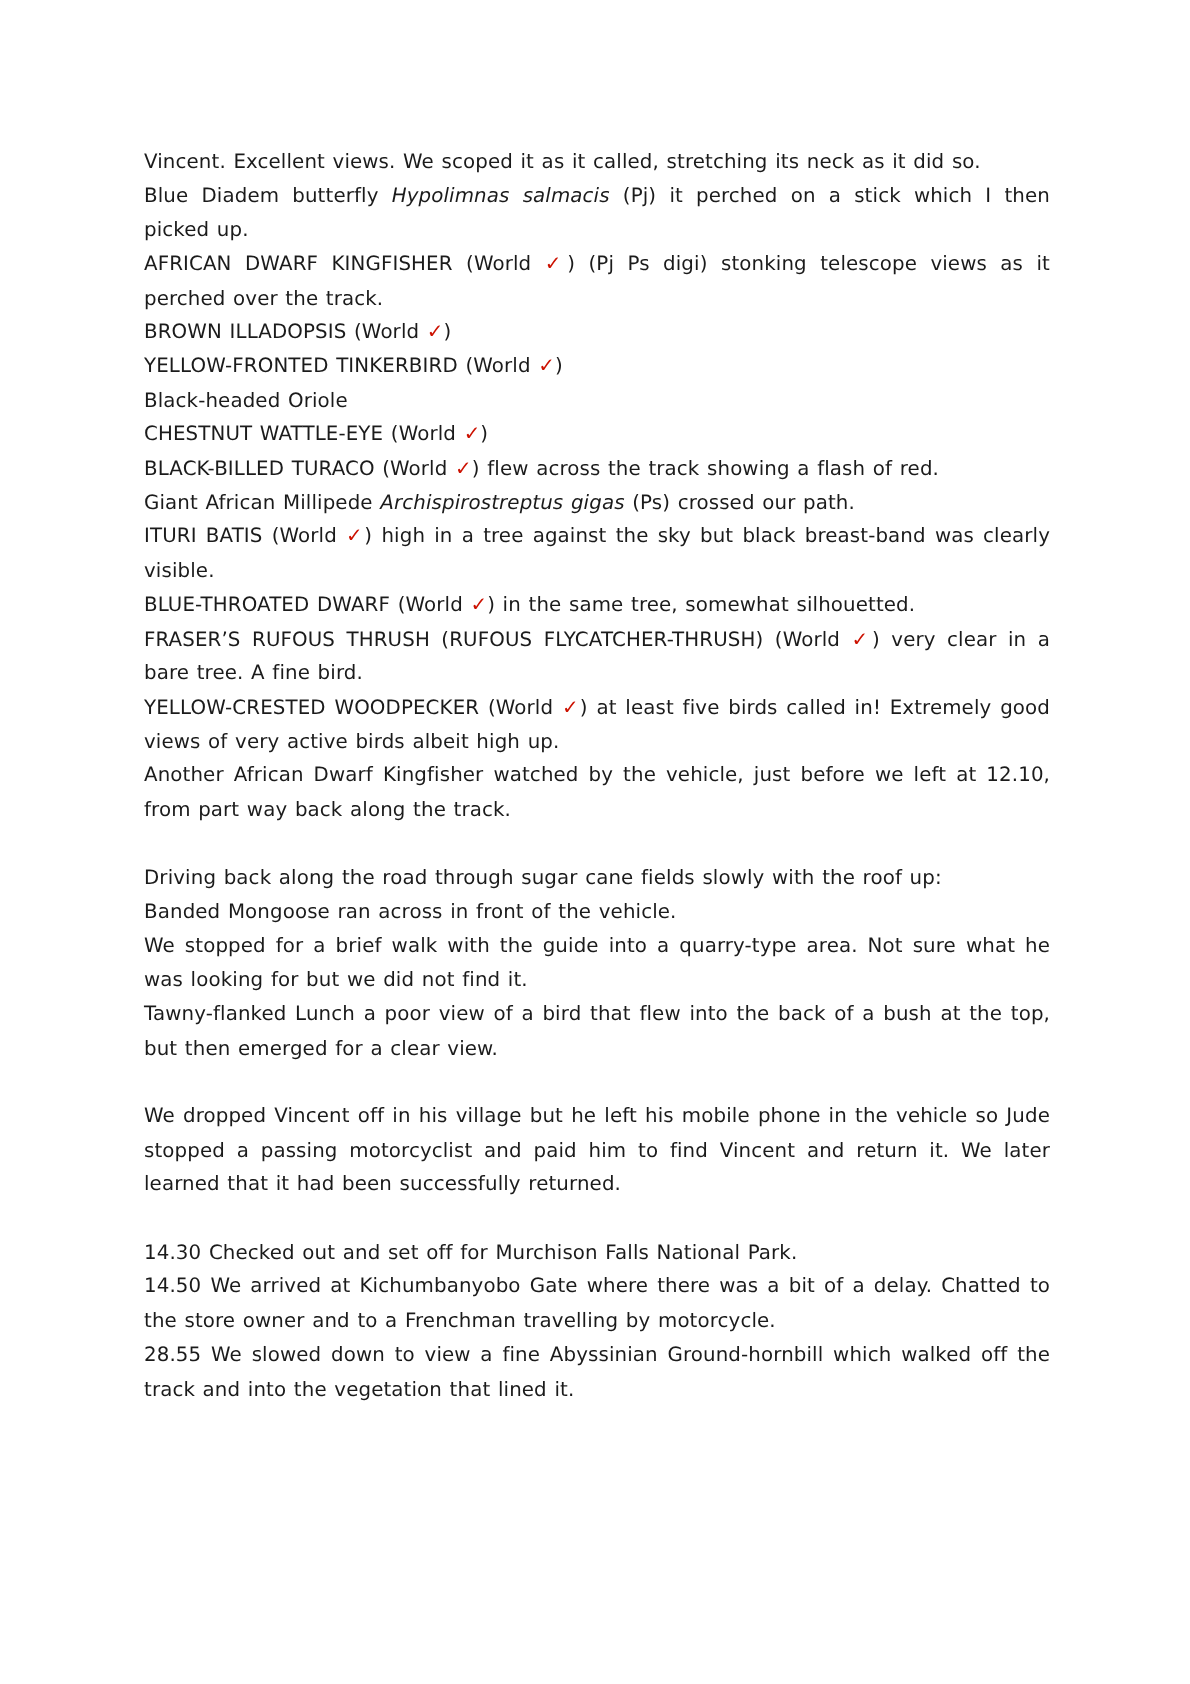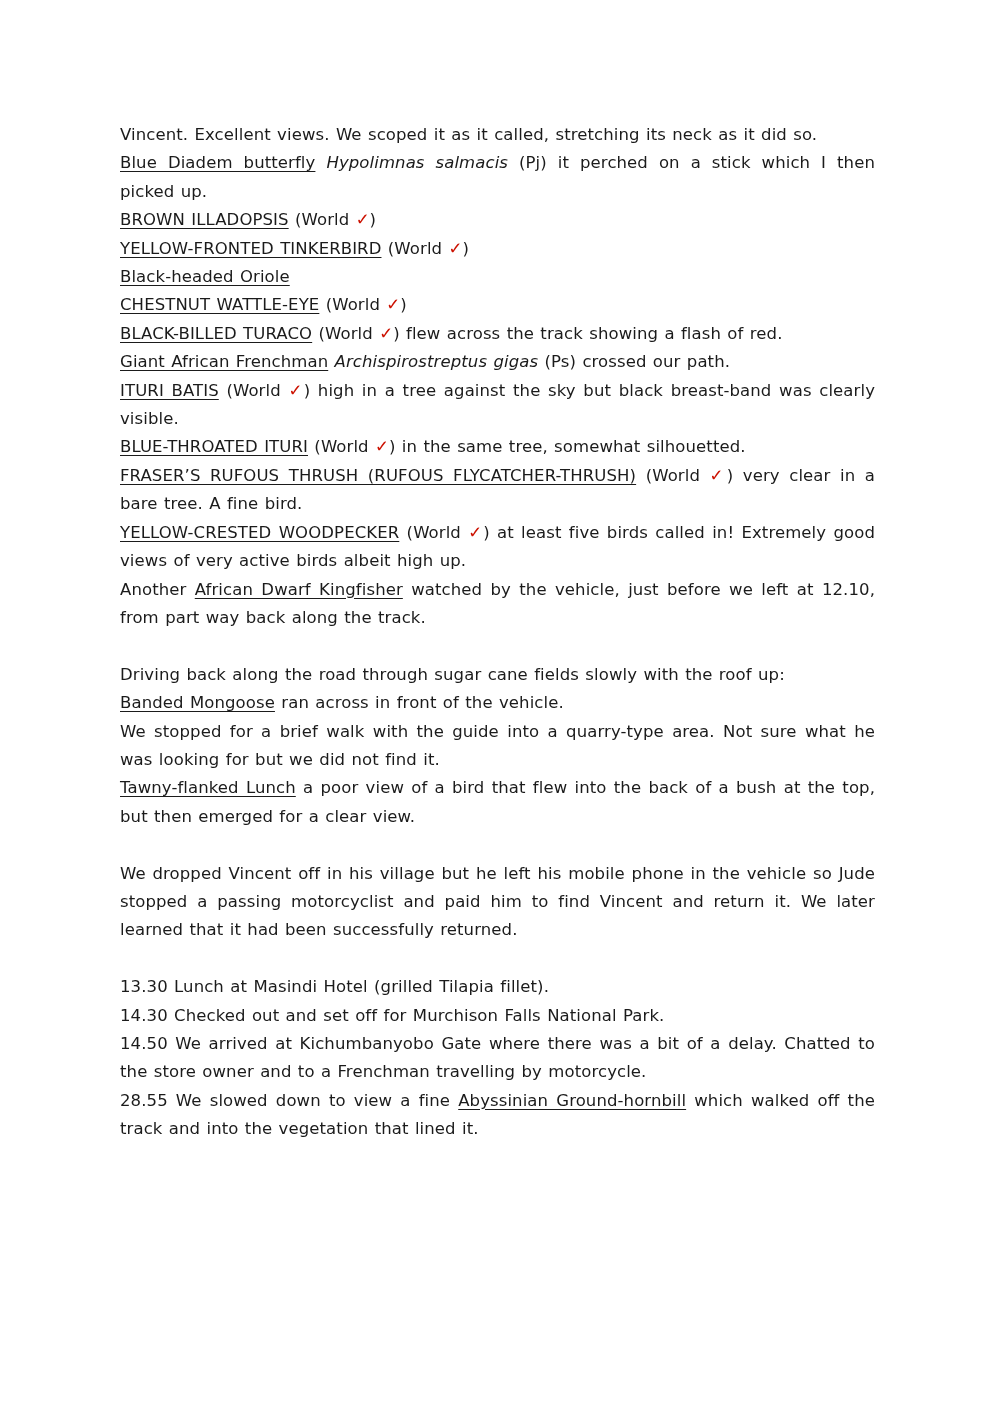--- a/index.html
+++ b/index.html
@@ -29,55 +29,54 @@
     font-size: 16.5px;
     line-height: 28.4px;
     text-align: justify;
     letter-spacing: 0.1px;
     word-spacing: 1px;
   }
   .para.blank {
     height: 28.4px;
   }
   .seg-u {
-    text-decoration: underline;
     text-underline-offset: 3px;
   }
   .seg-i {
     font-style: italic;
   }
   .seg-c {
     color: var(--check-color, #cc1100);
     font-weight: bold;
   }
 </style>
 </head>
 <body>
 
 <div class="page">
   <div class="doc-body" id="doc-body">
       <p class="para"><span>Vincent. Excellent views. We scoped it as it called, stretching its neck as it did so.</span></p>
       <p class="para"><span class="seg-u">Blue Diadem butterfly</span><span> </span><span class="seg-i">Hypolimnas salmacis</span><span> (Pj) it perched on a stick which I then picked up.</span></p>
+      <p class="para"><span class="seg-u">AFRICAN DWARF KINGFISHER</span><span> (World </span><span class="seg-c">✓</span><span>) (Pj Ps digi) stonking telescope views as it perched over the track.</span></p>
       <p class="para"><span class="seg-u">BROWN ILLADOPSIS</span><span> (World </span><span class="seg-c">✓</span><span>)</span></p>
       <p class="para"><span class="seg-u">YELLOW-FRONTED TINKERBIRD</span><span> (World </span><span class="seg-c">✓</span><span>)</span></p>
       <p class="para"><span class="seg-u">Black-headed Oriole</span></p>
       <p class="para"><span class="seg-u">CHESTNUT WATTLE-EYE</span><span> (World </span><span class="seg-c">✓</span><span>)</span></p>
       <p class="para"><span class="seg-u">BLACK-BILLED TURACO</span><span> (World </span><span class="seg-c">✓</span><span>) flew across the track showing a flash of red.</span></p>
-      <p class="para"><span class="seg-u">Giant African Frenchman</span><span> </span><span class="seg-i">Archispirostreptus gigas</span><span> (Ps) crossed our path.</span></p>
+      <p class="para"><span class="seg-u">Giant African Millipede</span><span> </span><span class="seg-i">Archispirostreptus gigas</span><span> (Ps) crossed our path.</span></p>
       <p class="para"><span class="seg-u">ITURI BATIS</span><span> (World </span><span class="seg-c">✓</span><span>) high in a tree against the sky but black breast-band was clearly visible.</span></p>
-      <p class="para"><span class="seg-u">BLUE-THROATED ITURI</span><span> (World </span><span class="seg-c">✓</span><span>) in the same tree, somewhat silhouetted.</span></p>
+      <p class="para"><span class="seg-u">BLUE-THROATED DWARF</span><span> (World </span><span class="seg-c">✓</span><span>) in the same tree, somewhat silhouetted.</span></p>
       <p class="para"><span class="seg-u">FRASER’S RUFOUS THRUSH (RUFOUS FLYCATCHER-THRUSH)</span><span> (World </span><span class="seg-c">✓</span><span>) very clear in a bare tree. A fine bird.</span></p>
       <p class="para"><span class="seg-u">YELLOW-CRESTED WOODPECKER</span><span> (World </span><span class="seg-c">✓</span><span>) at least five birds called in! Extremely good views of very active birds albeit high up.</span></p>
       <p class="para"><span>Another </span><span class="seg-u">African Dwarf Kingfisher</span><span> watched by the vehicle, just before we left at 12.10, from part way back along the track.</span></p>
       <p class="para blank"></p>
       <p class="para"><span>Driving back along the road through sugar cane fields slowly with the roof up:</span></p>
       <p class="para"><span class="seg-u">Banded Mongoose</span><span> ran across in front of the vehicle.</span></p>
       <p class="para"><span>We stopped for a brief walk with the guide into a quarry-type area. Not sure what he was looking for but we did not find it.</span></p>
       <p class="para"><span class="seg-u">Tawny-flanked Lunch</span><span> a poor view of a bird that flew into the back of a bush at the top, but then emerged for a clear view.</span></p>
       <p class="para blank"></p>
       <p class="para"><span>We dropped Vincent off in his village but he left his mobile phone in the vehicle so Jude stopped a passing motorcyclist and paid him to find Vincent and return it. We later learned that it had been successfully returned.</span></p>
       <p class="para blank"></p>
-      <p class="para"><span>13.30 Lunch at Masindi Hotel (grilled Tilapia fillet).</span></p>
       <p class="para"><span>14.30 Checked out and set off for Murchison Falls National Park.</span></p>
       <p class="para"><span>14.50 We arrived at Kichumbanyobo Gate where there was a bit of a delay. Chatted to the store owner and to a Frenchman travelling by motorcycle.</span></p>
       <p class="para"><span>28.55 We slowed down to view a fine </span><span class="seg-u">Abyssinian Ground-hornbill</span><span> which walked off the track and into the vegetation that lined it.</span></p>
     </div>
 </div>
 
 </body></html>

